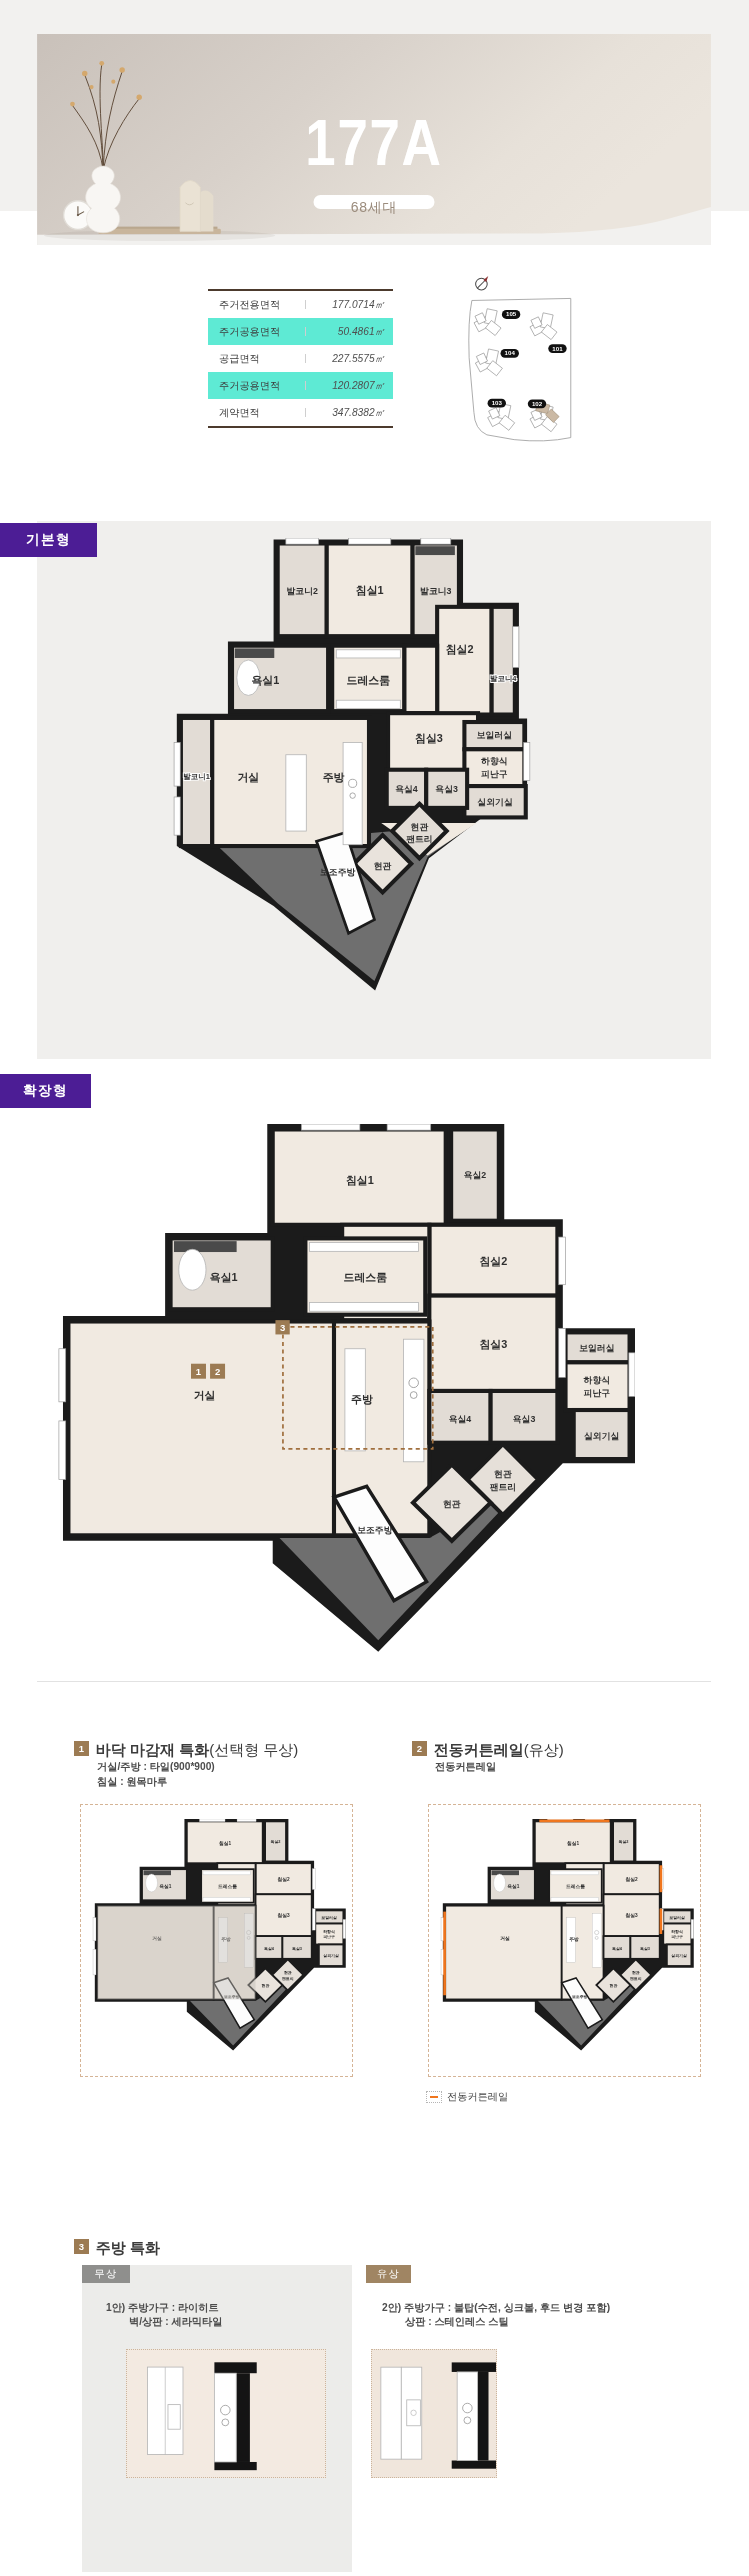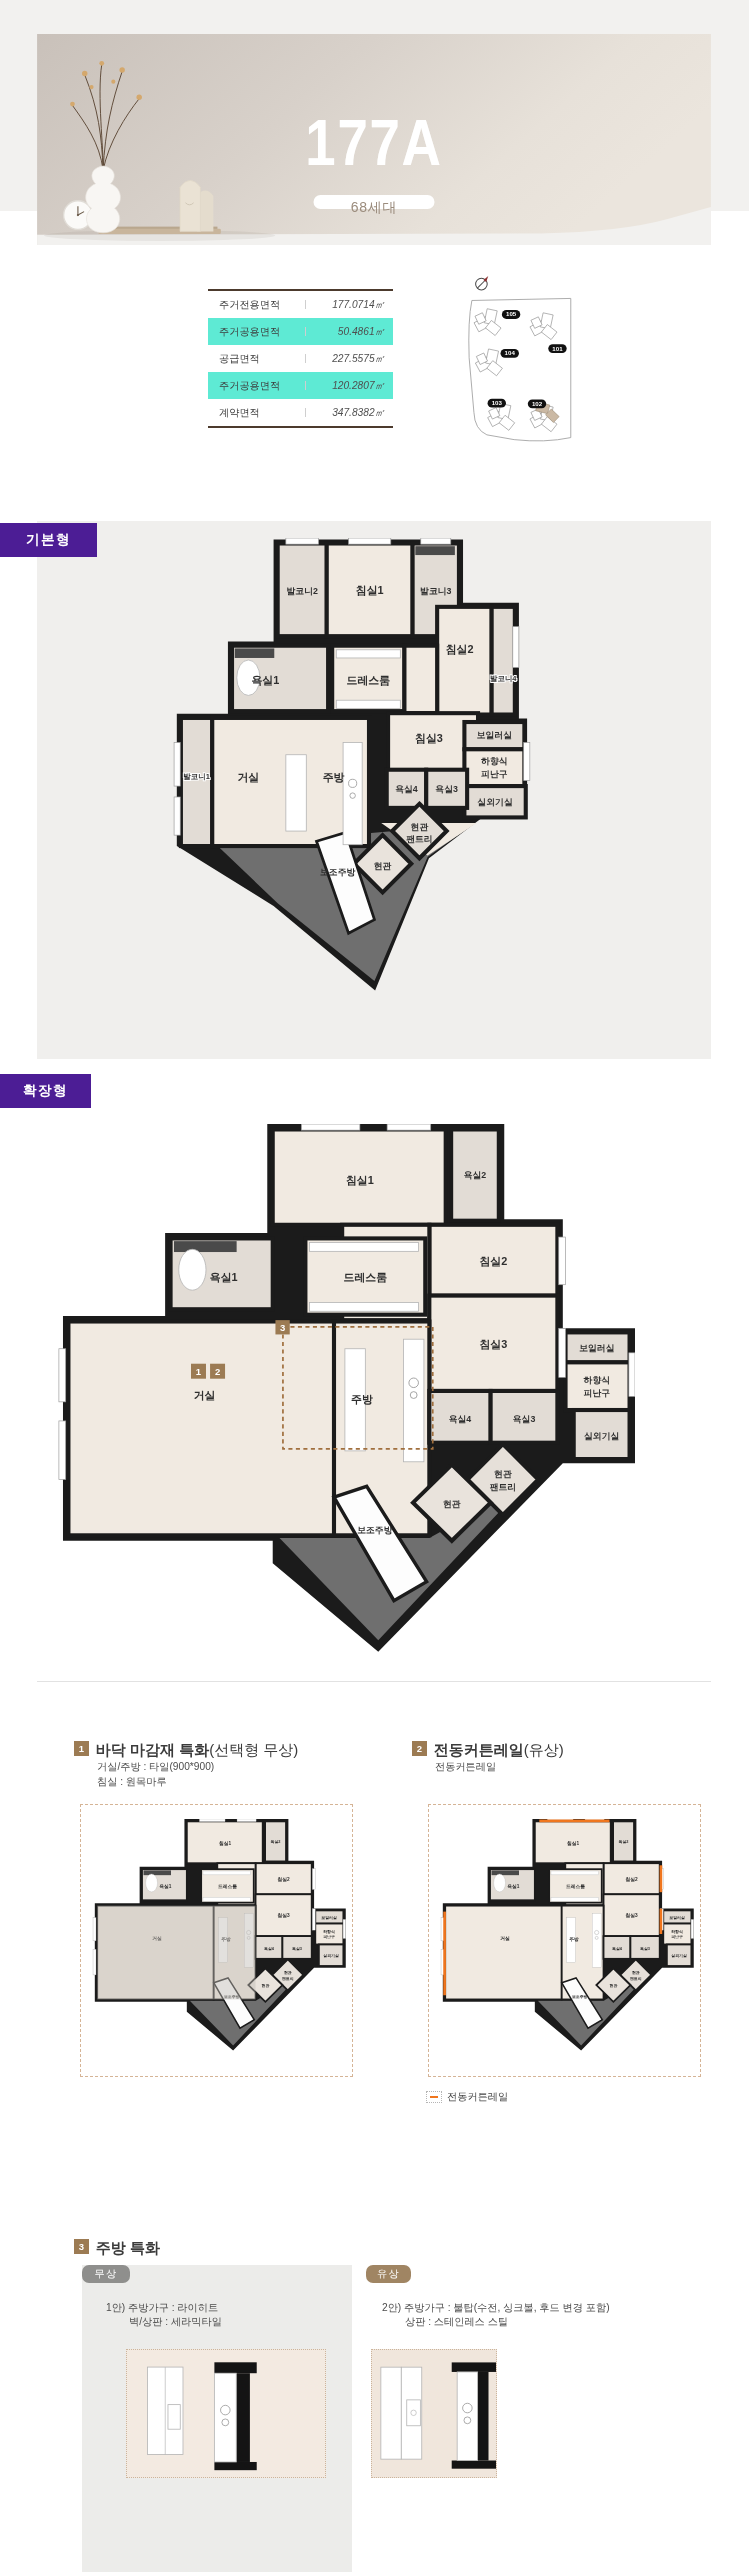--- a/index.html
+++ b/index.html
@@ -38,25 +38,25 @@
   .room{stroke:#1b1b1b;stroke-width:6;}
   .beige{fill:#f1eae1;} .lite{fill:#e2dcd5;}
   .win{fill:#ffffff;stroke:#9a9a9a;stroke-width:1;}
   .fix{fill:#ffffff;stroke:#b5b5b5;stroke-width:1.2;}
 
   
   .feat-badge{width:15px;height:15px;background:#9c7b53;color:#fff;font-size:9.5px;font-weight:bold;
               text-align:center;line-height:15px;}
   .feat-title{font-size:15px;font-weight:bold;color:#3b3b3b;white-space:nowrap;}
   .feat-title .sfx{font-weight:normal;}
-  .feat-line{font-size:10.2px;color:#4c4c4c;white-space:nowrap;}
+  .feat-line{font-size:10.2px;color:#4c4c4c;white-space:nowrap;font-weight:bold;}
   .dot-box{border:0.7px dashed #d5b496;background:#fff;}
   #legend-swatch{width:13.6px;height:9.5px;border:0.7px dotted #b5b5b5;display:flex;align-items:center;justify-content:center;}
   #legend-swatch div{width:8.2px;height:2px;background:#f0761e;}
-  .k-badge{height:17.7px;line-height:17.7px;color:#fff;font-size:10.2px;text-align:center;letter-spacing:1.4px;border-radius:7px;}
+  .k-badge{height:17.7px;line-height:17.7px;color:#fff;font-size:10.2px;text-align:center;letter-spacing:1.4px;}
   .kitchen-box{border:0.7px dotted #ccb49c;}
 </style>
 </head>
 <body>
 
 <div id="page">
 
   <div class="abs" id="top-band"></div>
 
   <div class="abs" id="hero">

